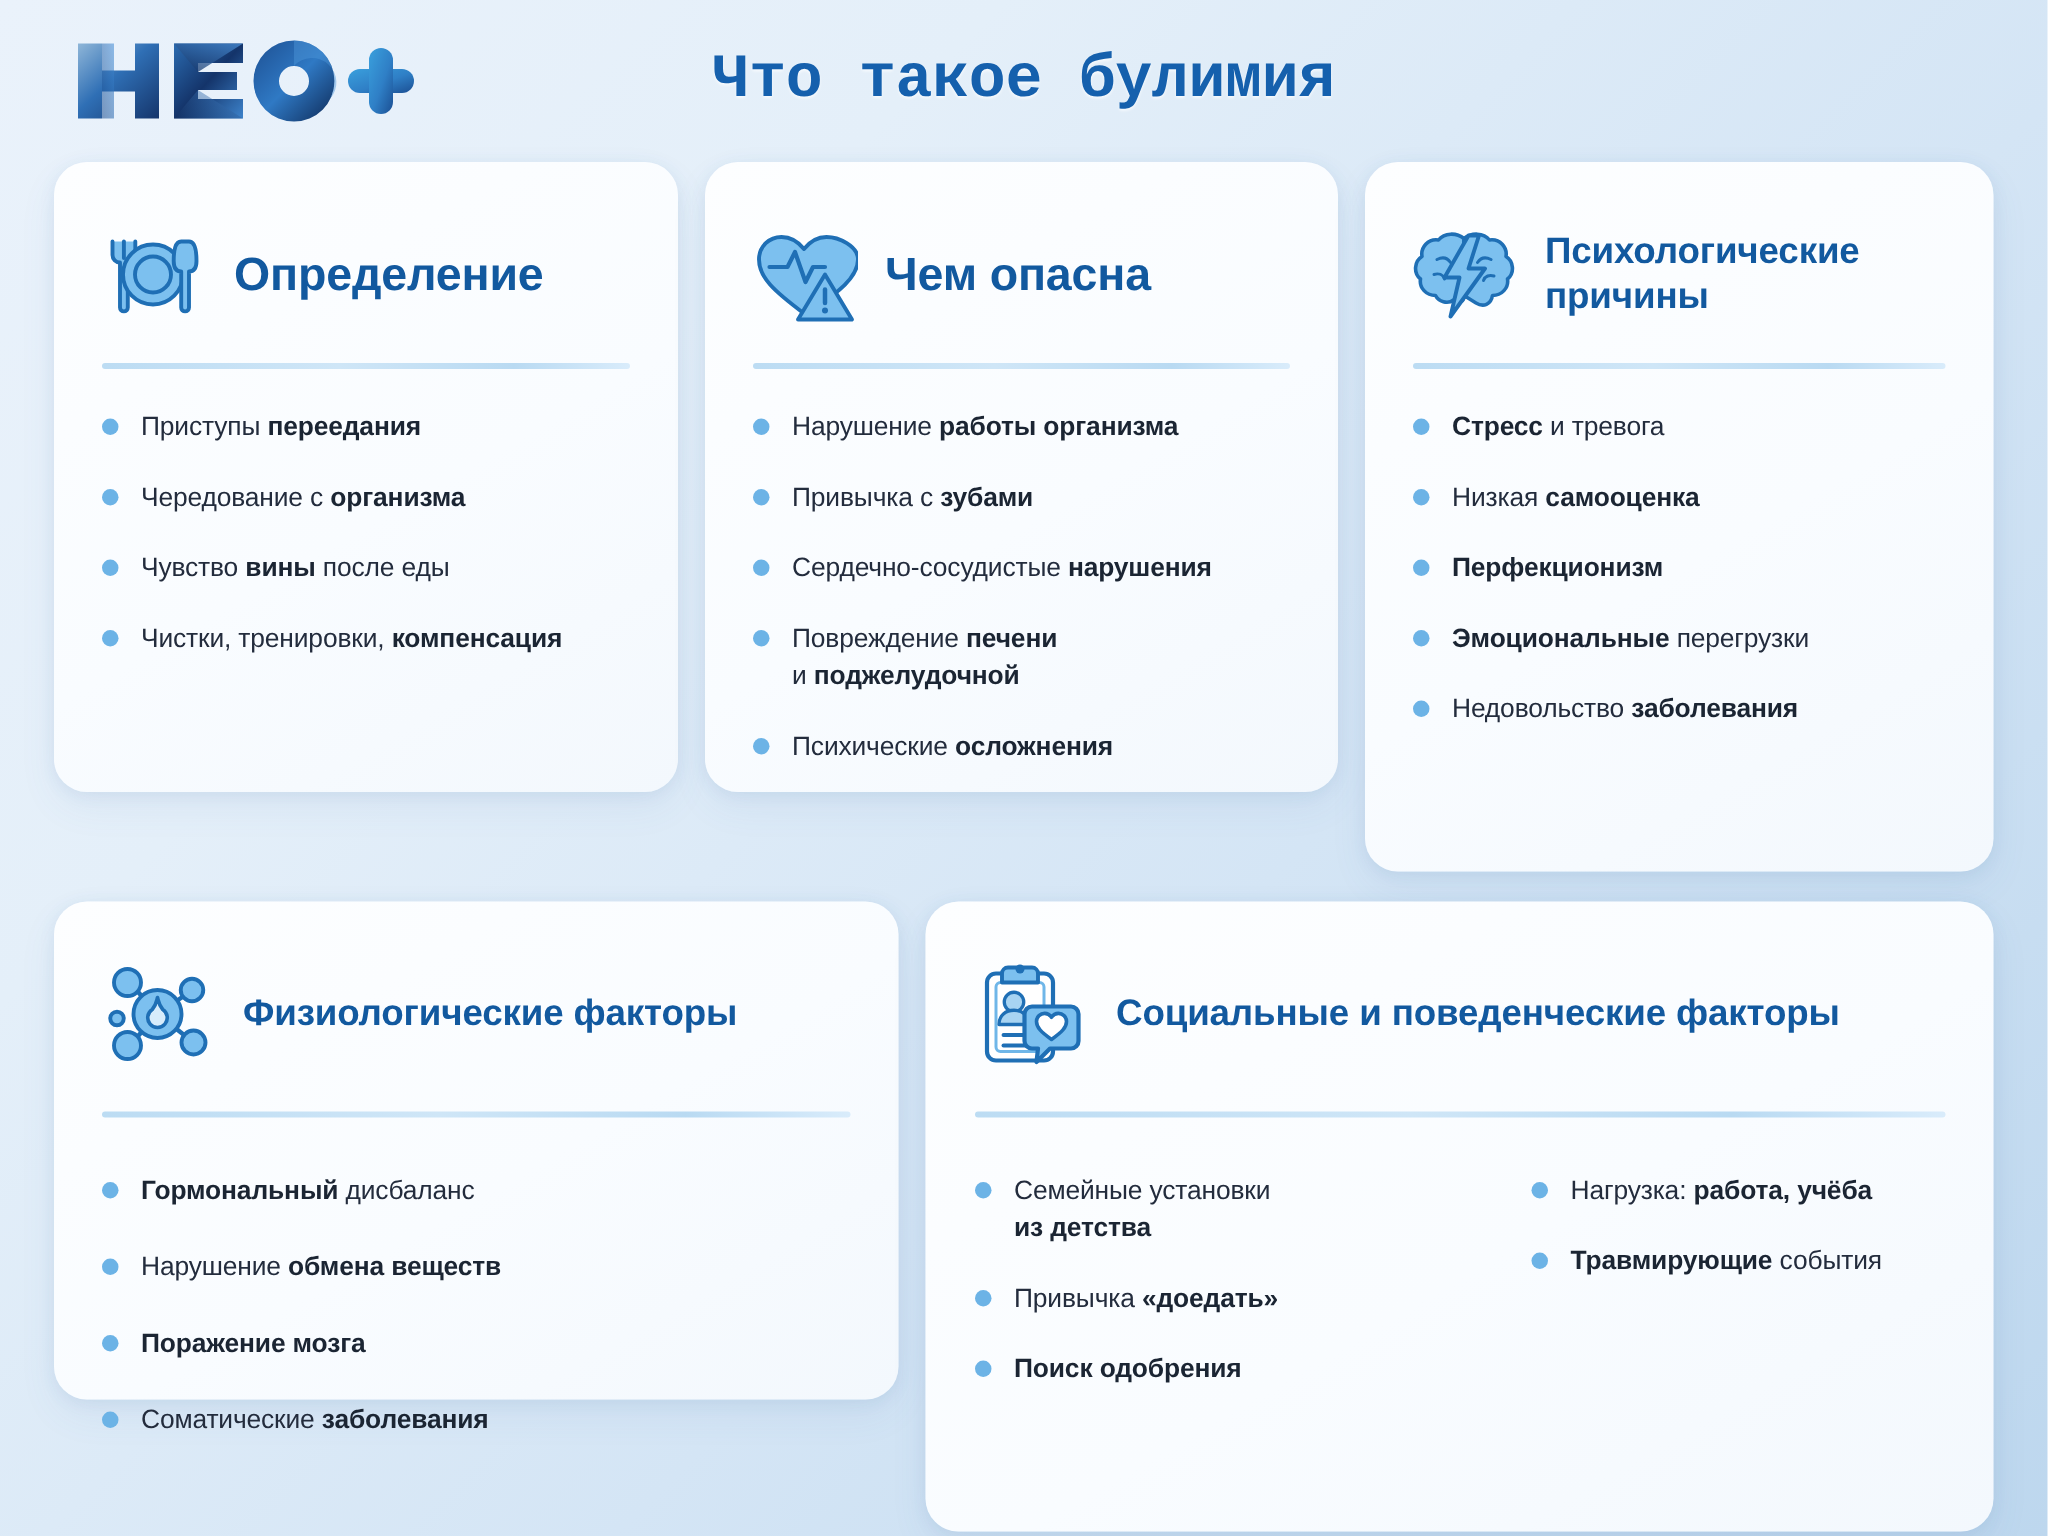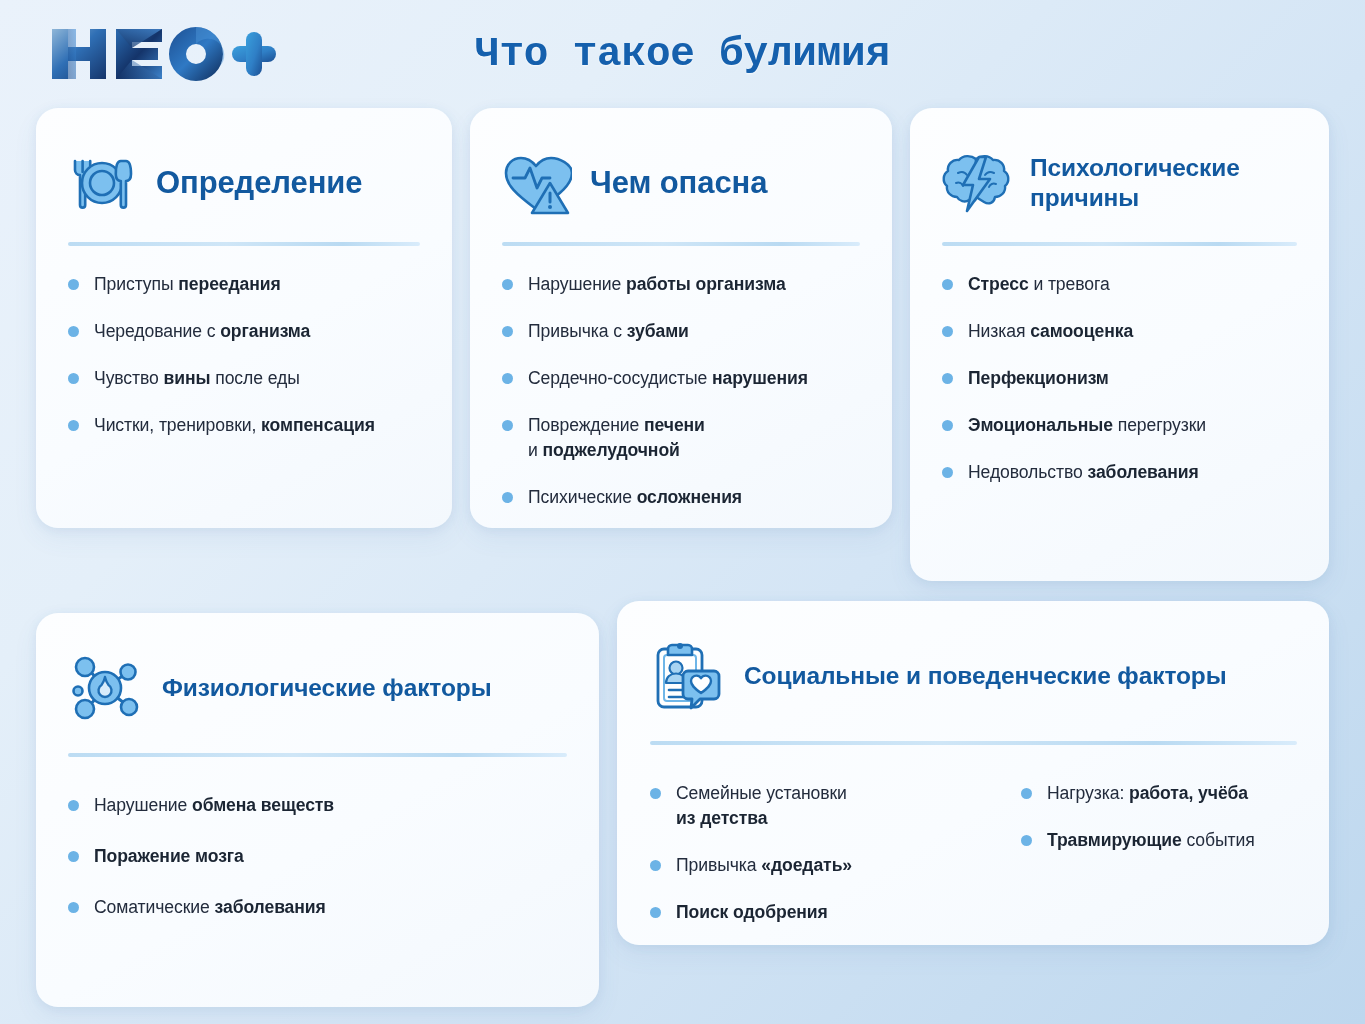--- a/index.html
+++ b/index.html
@@ -42,22 +42,22 @@
   .card {
     background:linear-gradient(150deg,#fdfeff 0%,#f9fcff 55%,#f3f8fd 100%);
     border-radius:22px;
     box-shadow:0 2px 10px rgba(80,130,180,.10), 0 10px 26px rgba(70,120,175,.07);
     padding:32px 30px 26px 30px;
     position:relative;
   }
   .card.c1 { width:418px; height:420px; }
   .card.c2 { width:424px; height:420px; }
   .card.c3 { width:421px; height:473px; }
-  .card.c4 { width:565px; height:394px;margin-top:12px; }
-  .card.c5 { width:712px; height:344px;padding-left:31px; }
+  .card.c4 { width:565px; height:332px; }
+  .card.c5 { width:712px; height:420px;padding-left:31px; }
 
   .card-head {
     display:flex;
     align-items:center;
     gap:18px;
     min-height:86px;
   }
   .card-icon { flex:none; width:72px; height:72px; display:block; }
   .c4 .card-icon, .c5 .card-icon { width:78px; height:78px; }
   .card-title {
@@ -250,20 +250,21 @@
             <circle cx="19" cy="60" r="9"></circle>
             <circle cx="63" cy="58" r="8"></circle>
             <circle cx="12" cy="42" r="4.5"></circle>
           </g>
           <path d="M39 28 c-1 4 -1 5 -3.5 8 a6.5 6.5 0 1 0 7 0 c-2.5 -3 -2.5 -4 -3.5 -8 Z" fill="#d7ecfb" stroke="#1f6fb5" stroke-width="2.4" stroke-linejoin="round"></path>
         </svg>
         <div class="card-title">Физиологические факторы</div>
       </div>
       <div class="divider"></div>
       <ul class="bullets">
+        <li><span></span><b>Гормональный</b><span> дисбаланс</span></li>
         <li><span>Нарушение </span><b>обмена веществ</b><span></span></li>
         <li><span></span><b>Поражение мозга</b><span></span></li>
         <li><span>Соматические </span><b>заболевания</b><span></span></li>
       </ul>
     </div>
 
     <div class="card c5">
       <div class="card-head">
         <svg class="card-icon" viewBox="0 0 78 78">
           <rect x="10" y="12" width="44" height="58" rx="6" fill="#ffffff" stroke="#1f6fb5" stroke-width="2.8"></rect>

